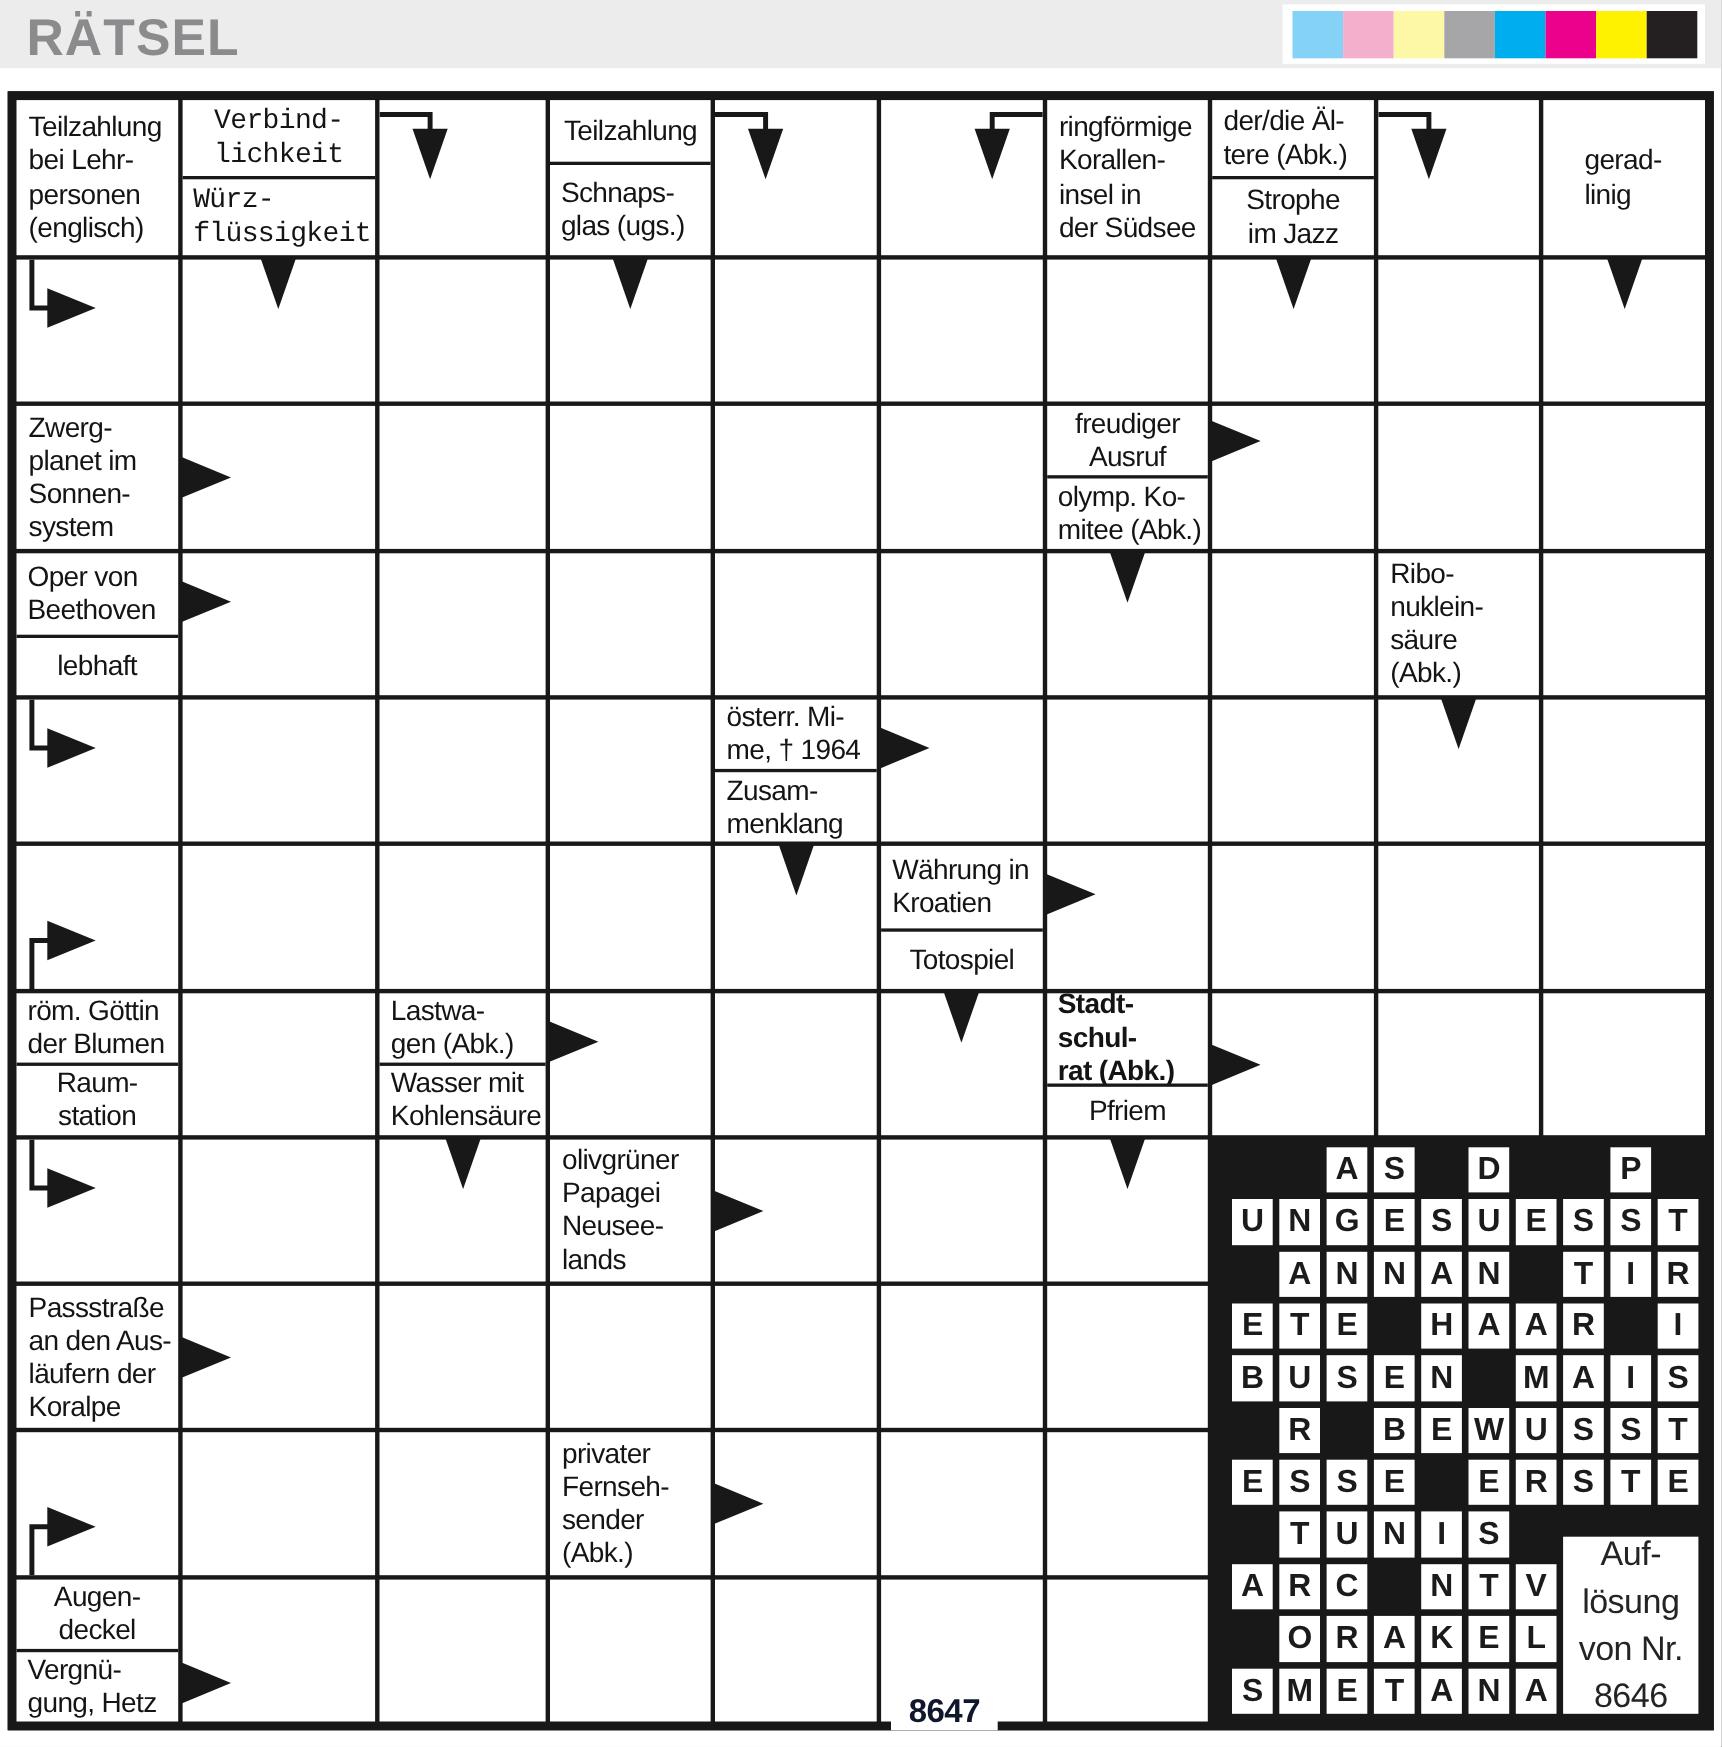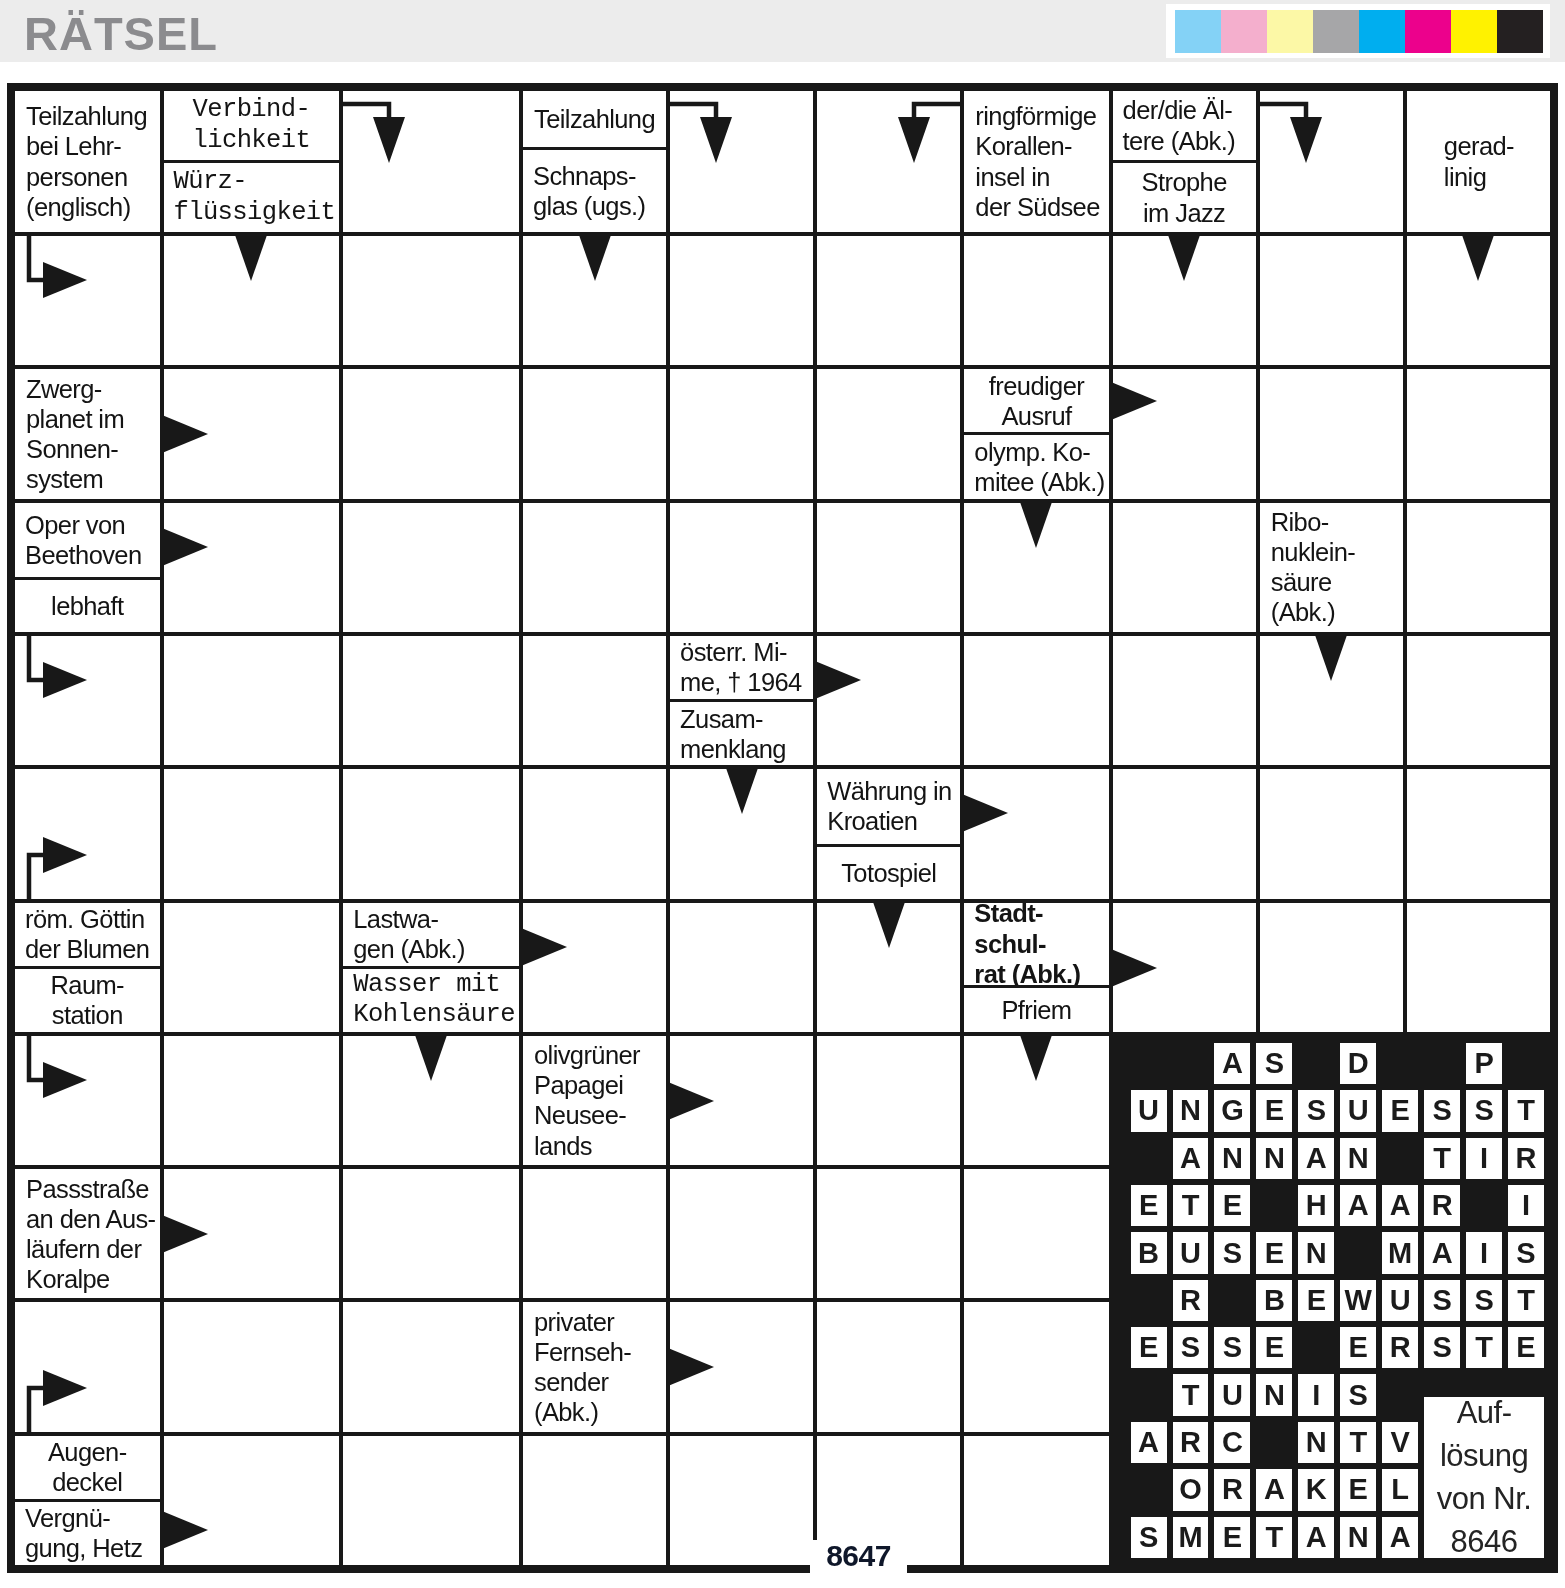--- a/index.html
+++ b/index.html
@@ -302,21 +302,21 @@
           <div class="ln">Raum-</div>
           <div class="ln">station</div>
         </div>
       </div>
       <div class="cell" style="grid-area: 7 / 2;"></div>
       <div class="cell split" style="grid-area: 7 / 3;">
         <div class="part" style="flex: 3 1 0px;">
           <div class="ln">Lastwa-</div>
           <div class="ln">gen (Abk.)</div>
         </div>
-        <div class="part" style="flex: 3 1 0px; font-family: Liberation Mono, monospace;">
+        <div class="part" style="flex: 3 1 0px;">
           <div class="ln">Wasser mit</div>
           <div class="ln">Kohlensäure</div>
         </div>
       </div>
       <div class="cell" style="grid-area: 7 / 4;">
         <svg width="46" height="40" viewBox="0 0 46 40" class="arrow" style="left: -2px; top: 24px;">
           <polygon points="0,1 46,20 0,39" fill="#181818"></polygon>
         </svg>
       </div>
       <div class="cell" style="grid-area: 7 / 5;"></div>

